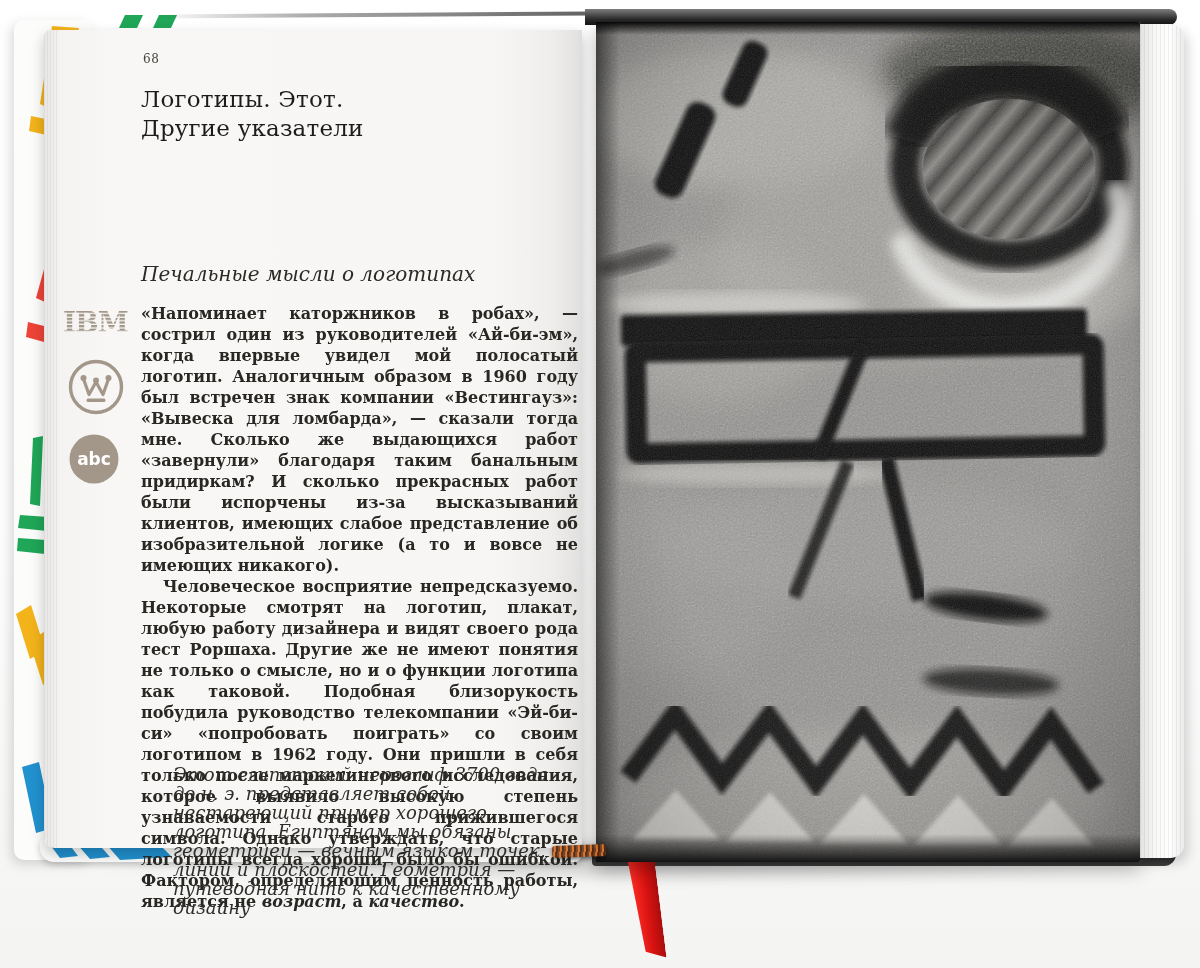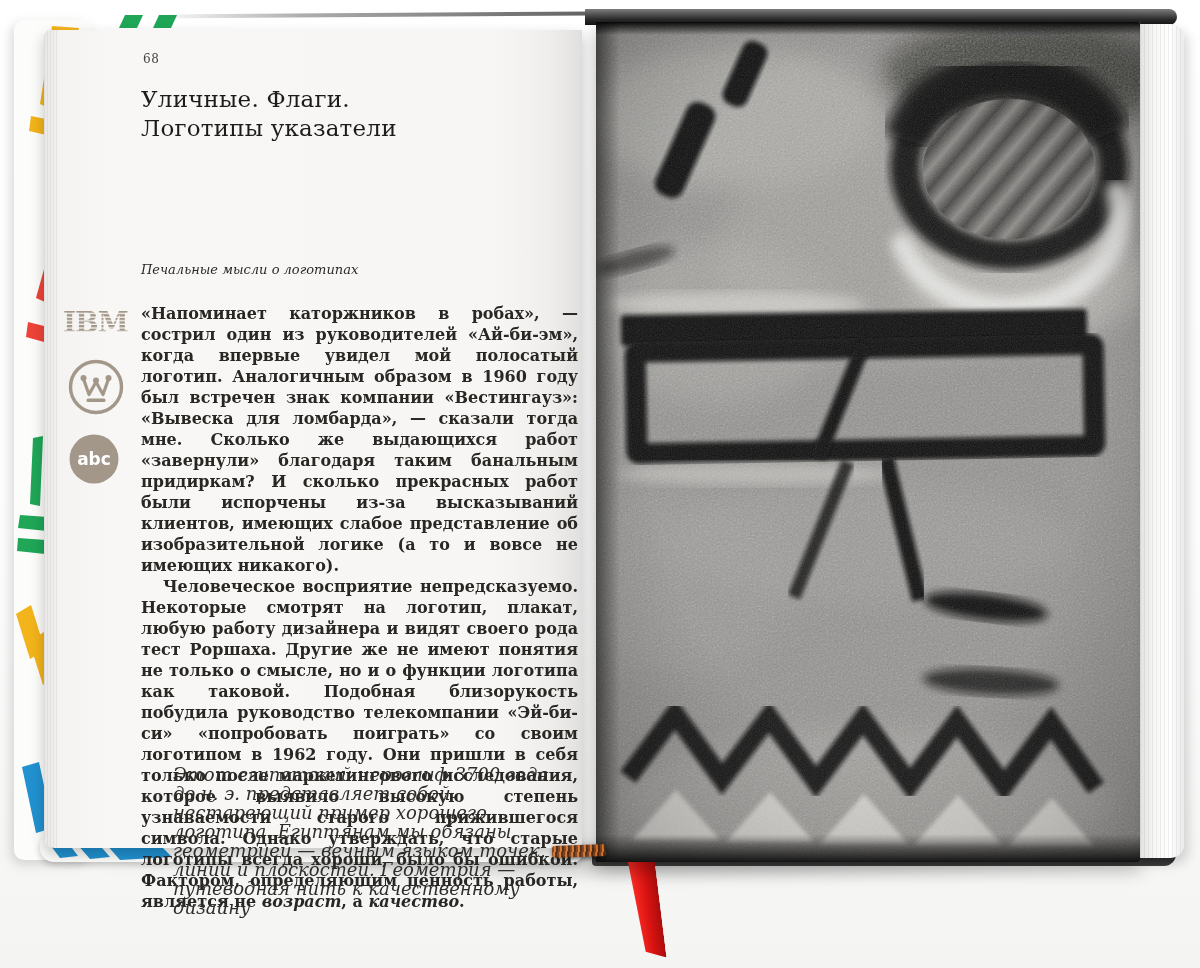--- a/index.html
+++ b/index.html
@@ -38,21 +38,21 @@
   
   .left-page{position:absolute;left:44px;top:30px;width:538px;height:818px;z-index:2;
     background:linear-gradient(to right,#e8e7e5 0,#f4f3f1 3%,#f8f7f5 12%,#f7f6f4 84%,#efeeec 94%,#e1e0de 100%);
     border-radius:6px 0 0 10px;box-shadow:0 6px 14px rgba(0,0,0,.22);}
   .page-curl{position:absolute;left:0;top:0;width:14px;height:100%;
     background:repeating-linear-gradient(to right,rgba(0,0,0,.05) 0 1px,rgba(255,255,255,0) 1px 3px);
     border-radius:6px 0 0 10px;}
   .page-number{position:absolute;left:99px;top:22px;font-size:12px;letter-spacing:.5px;color:#43423f;}
   .chapter-title{position:absolute;left:97px;top:55px;font-size:23px;line-height:29px;
     color:#1d1c1a;letter-spacing:.2px;}
-  .section-heading{position:absolute;left:97px;top:232px;font-size:13px;font-style:italic;color:#2b2a27;}
+  .section-heading{position:absolute;left:97px;top:232px;font-size:20px;font-style:italic;color:#2b2a27;}
   .body-copy{position:absolute;left:97px;top:273px;width:437px;font-size:16px;line-height:21px;
     color:#282723;text-align:justify;hyphens:auto;}
   .body-copy p{margin:0;font-weight:bold;}
   .body-copy p+p{text-indent:22px;}
   .caption{position:absolute;left:129px;top:735px;width:402px;font-size:18px;line-height:19px;
     font-style:italic;color:#2e2d2a;}
   .logo{position:absolute;}
   .logo-ibm{left:19px;top:277px;}
   .logo-west{left:22px;top:327px;}
   .logo-abc{left:24px;top:403px;}
@@ -113,22 +113,22 @@
 
   <div class="ribbon"></div>
   <div class="stitch"></div>
 
   <div class="left-page">
     <div class="page-curl"></div>
 
     <div class="page-number">68</div>
 
     <div class="chapter-title">
-      <div>Уличные. Флаги.</div>
-      <div>Логотипы указатели</div>
+      <div>Логотипы. Этот.</div>
+      <div>Другие указатели</div>
     </div>
 
     <div class="section-heading">Печальные мысли о логотипах</div>
 
     <svg class="logo logo-ibm" width="76" height="30" viewBox="0 0 76 30">
       <defs>
         <pattern id="ibmStripes" patternUnits="userSpaceOnUse" width="4" height="3.6">
           <rect width="4" height="2.3" fill="#a29788"></rect>
         </pattern>
       </defs>

